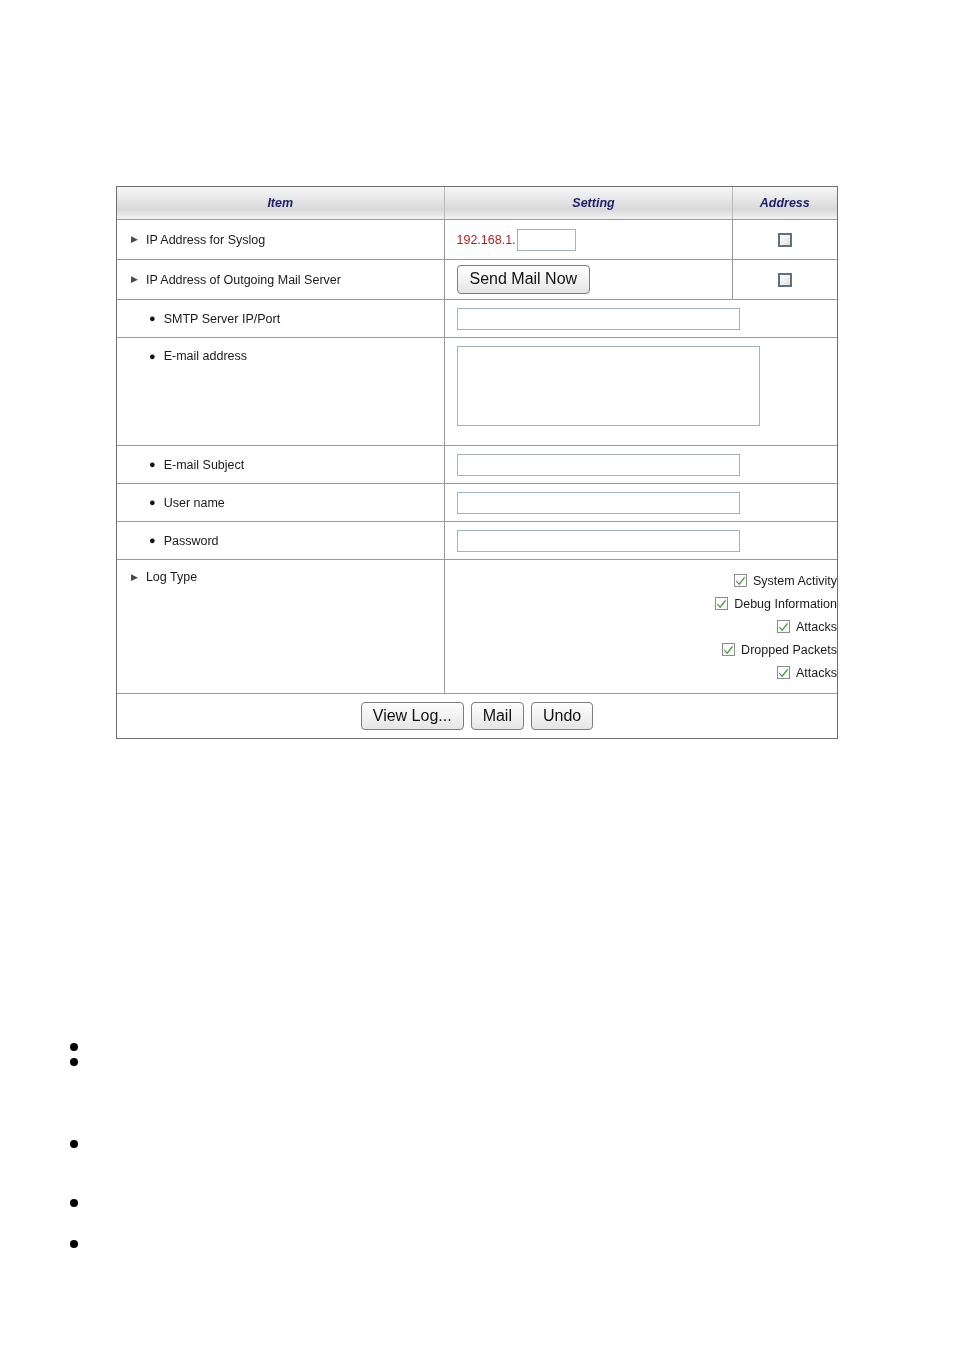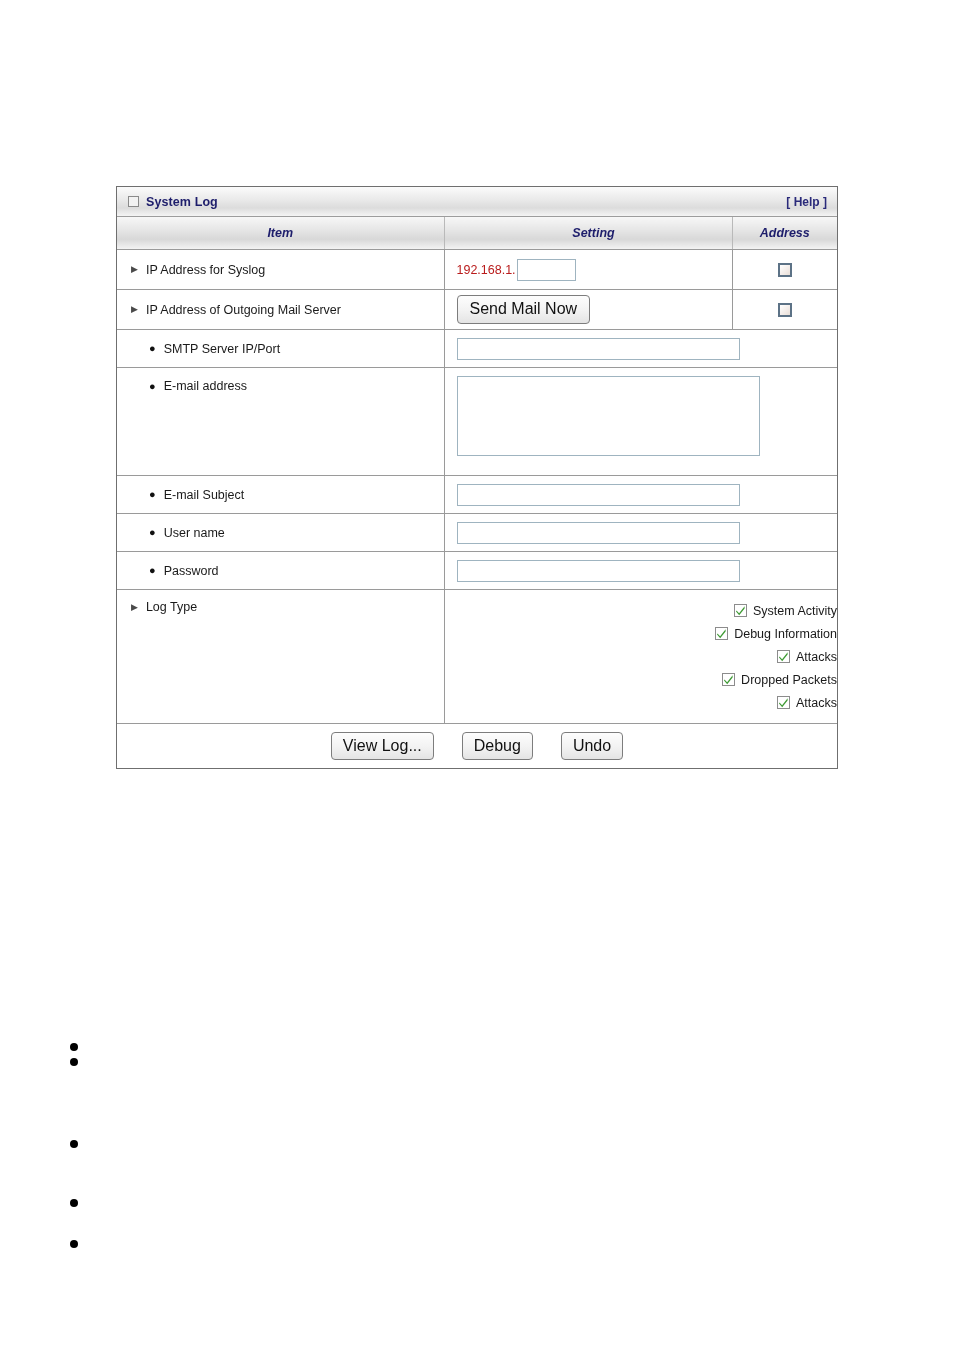--- a/index.html
+++ b/index.html
@@ -223,21 +223,21 @@
     left: 0px;
     top: 0px;
   }
 
   
   .footer {
     height: 44px;
     display: flex;
     align-items: center;
     justify-content: center;
-    gap: 28px;
+    gap: 7px;
     background: #ffffff;
     border-top: 1px solid #9a9a9a;
   }
 
   
   #doc-bullets {
     position: absolute;
     left: 0;
     top: 0;
     width: 954px;
@@ -251,27 +251,20 @@
     height: 8px;
     background: #000000;
     border-radius: 50%;
   }
 </style>
 </head>
 <body>
 
 <div id="panel">
 
-  <div class="titlebar">
-    <div class="title-left">
-      <span class="title-icon"></span>
-      <span class="title-text">System Log</span>
-    </div>
-    <span class="title-help">[ Help ]</span>
-  </div>
 
   <table class="grid">
     <colgroup>
       <col class="c-item">
         <col class="c-setting">
         <col class="c-enable">
     </colgroup>
     <thead>
       <tr>
         <th class="th-item">Item</th>
@@ -425,21 +418,21 @@
               </div>
             </div>
         </td>
       </tr>
 
     </tbody>
   </table>
 
   <div class="footer">
     <button class="btn">View Log...</button>
-    <button class="btn">Debug</button>
+    <button class="btn">Mail</button>
     <button class="btn">Undo</button>
   </div>
 
 </div>
 
 <div id="doc-bullets">
     <div class="doc-bullet" style="top: 1043px;"></div>
     <div class="doc-bullet" style="top: 1058px;"></div>
     <div class="doc-bullet" style="top: 1140px;"></div>
     <div class="doc-bullet" style="top: 1199px;"></div>

